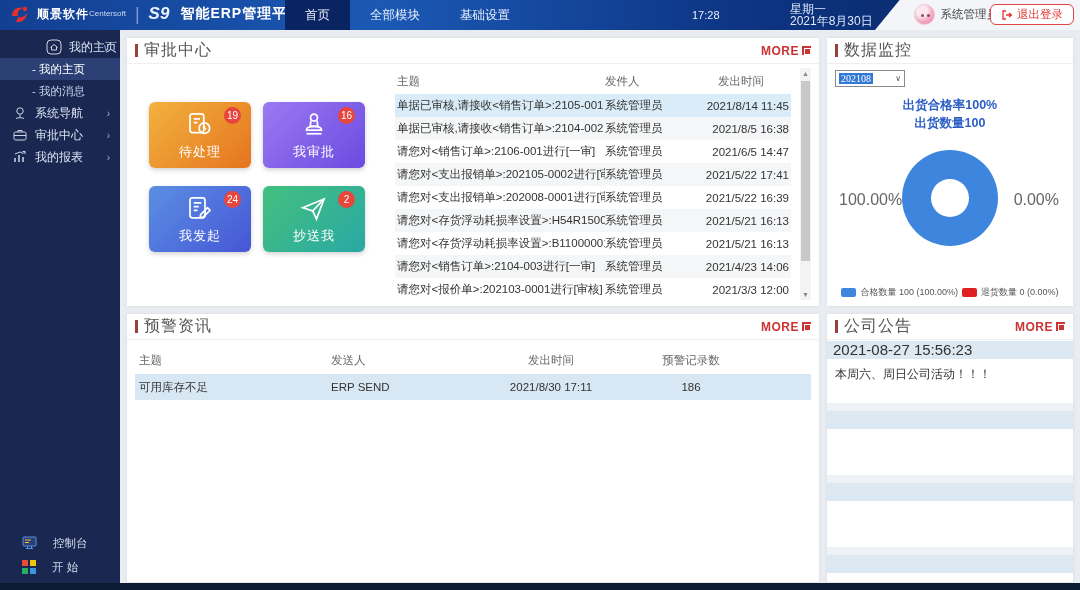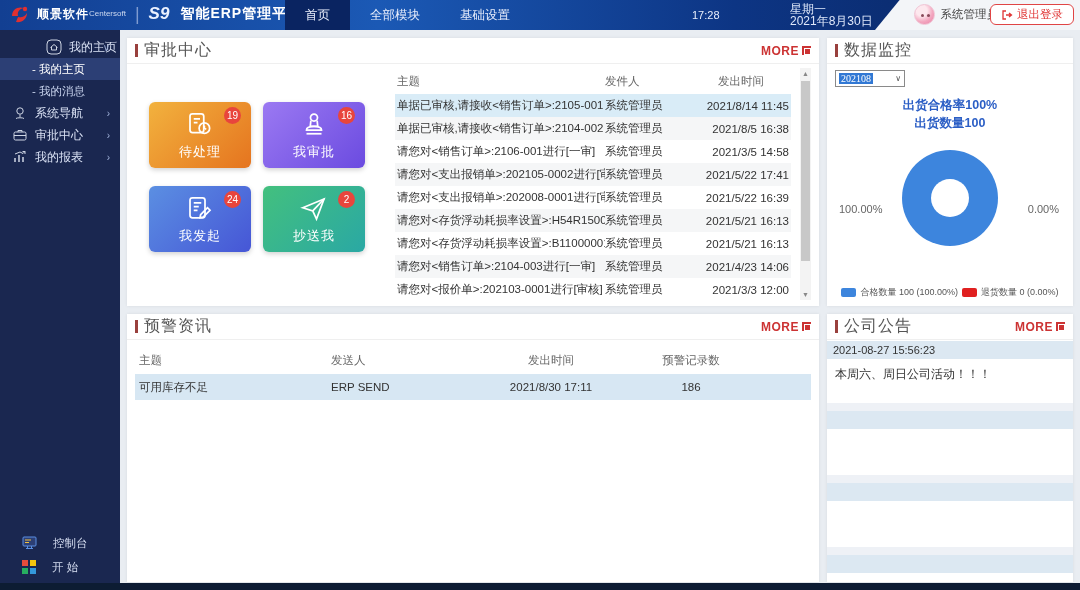--- a/index.html
+++ b/index.html
@@ -79,41 +79,41 @@
   .vscroll .thumb { position:absolute; left:1px; right:1px; top:13px; height:180px; background:#c8c8c8; cursor:pointer; }
 
   
   #monitor { left:827px; top:38px; width:246px; height:268px; }
   .mon-select { position:absolute; left:8px; top:32px; width:70px; height:17px; border:1px solid #8a8a8a; background:#fff; display:flex; align-items:center; padding:0 3px; cursor:pointer; }
   .mon-select .sel-val { font-size:10px; background:#3178d4; color:#fff; padding:0 2px;font-family:Liberation Serif, serif; }
   .mon-select .sel-chev { margin-left:auto; font-size:8px; color:#555; }
   .mon-headline { position:absolute; left:0; right:0; top:58px; text-align:center; font-size:12.5px; font-weight:bold; color:#2b5ec5; line-height:18px; }
   .donut { position:absolute; left:75px; top:112px; width:96px; height:96px; border-radius:50%; background:#3d85dd; }
   .donut .hole { position:absolute; left:29px; top:29px; width:38px; height:38px; border-radius:50%; background:#fff; }
-  .donut-lbl { position:absolute; top:165px; font-size:11px; color:#666; }
+  .donut-lbl { position:absolute; top:153px; font-size:16px; color:#666; }
   .donut-lbl.l { left:12px; } .donut-lbl.r { right:14px; }
   .mon-legend { position:absolute; left:0; right:0; top:248px; display:flex; justify-content:center; gap:4px; align-items:center; }
   .leg-item { display:flex; align-items:center; gap:4px; font-size:9px; color:#555; }
   .leg-sw { width:15px; height:9px; border-radius:2px; }
   .leg-sw.blue { background:#3d85dd; } .leg-sw.red { background:#e02020; }
 
   
   #alerts { left:127px; top:314px; width:692px; height:268px; }
   .wtable { position:absolute; left:8px; right:8px; top:32px; }
   .wtable-hd { display:flex; height:28px; align-items:center; font-size:11.5px; color:#666; }
   .wrow { display:flex; height:26px; align-items:center; font-size:11.5px; color:#333; background:#d7e7f3; cursor:pointer; }
   .w-subj { flex:1; padding-left:4px; } .w-sender { width:140px; flex:0 0 140px; }
   .w-time { width:160px; flex:0 0 160px; text-align:center; } .w-count { width:120px; flex:0 0 120px; text-align:center; }
   .w-pad { width:60px; flex:0 0 60px; }
 
   
   #announce { left:827px; top:314px; width:246px; height:268px; }
   .ann-body { position:absolute; left:0; right:0; top:27px; bottom:0; background:#eef1f6; overflow:hidden; }
   .ann-item { margin-bottom:8px; }
-  .ann-date { height:18px; line-height:18px; background:#dce8f2; font-size:11px; color:#333; padding:0 6px; }
+  .ann-date { height:18px; line-height:18px; background:#dce8f2; font-size:15px; color:#333; padding:0 6px; }
   .ann-content { background:#fff; min-height:44px; padding:7px 8px; font-size:12px; color:#333; }
   .ann-item.empty .ann-content { min-height:46px; }
   .ann-item.tall .ann-content { min-height:90px; }
 
   svg { display:block; }
 </style>
 </head>
 <body>
 
 <div class="topbar">
@@ -305,21 +305,21 @@
       <span class="c-time">2021/8/14 11:45</span>
     </div>
     <div class="arow">
       <span class="c-subj">单据已审核,请接收&lt;销售订单&gt;:2104-002</span>
       <span class="c-sender">系统管理员</span>
       <span class="c-time">2021/8/5 16:38</span>
     </div>
     <div class="arow">
       <span class="c-subj">请您对&lt;销售订单&gt;:2106-001进行[一审]</span>
       <span class="c-sender">系统管理员</span>
-      <span class="c-time">2021/3/5 14:58</span>
+      <span class="c-time">2021/6/5 14:47</span>
     </div>
     <div class="arow">
       <span class="c-subj">请您对&lt;支出报销单&gt;:202105-0002进行[审核]</span>
       <span class="c-sender">系统管理员</span>
       <span class="c-time">2021/5/22 17:41</span>
     </div>
     <div class="arow">
       <span class="c-subj">请您对&lt;支出报销单&gt;:202008-0001进行[审核]</span>
       <span class="c-sender">系统管理员</span>
       <span class="c-time">2021/5/22 16:39</span>

